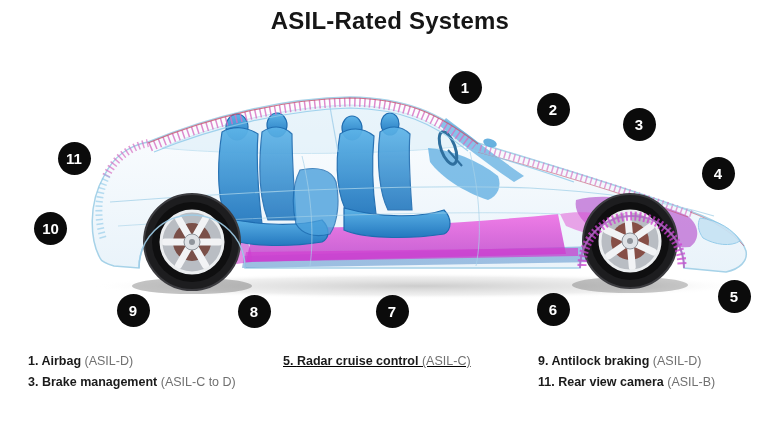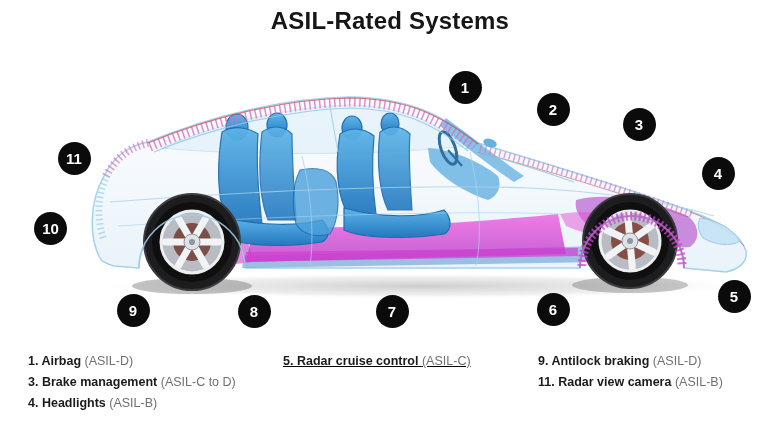--- a/index.html
+++ b/index.html
@@ -198,24 +198,23 @@
       <div class="marker" style="left: 237.5px; top: 294.5px;">8</div>
       <div class="marker" style="left: 116.5px; top: 293.5px;">9</div>
       <div class="marker" style="left: 34px; top: 211.5px;">10</div>
       <div class="marker" style="left: 57.5px; top: 141.5px; text-align: center;">11</div>
     </div>
 
   <div class="legend">
     <div class="legend-col legend-col-0" id="legend-col-0">
         <div class="legend-row"><span class="num">1. </span><span class="name">Airbag </span><span class="rating">(ASIL-D)</span></div>
         <div class="legend-row"><span class="num">3. </span><span class="name">Brake management </span><span class="rating">(ASIL-C to D)</span></div>
-        <div class="legend-row"><span class="num">4. </span><span class="name">Headlights </span><span class="rating">(ASIL-B)</span></div>
       </div>
     <div class="legend-col legend-col-1" id="legend-col-1">
         <div class="legend-row"><span class="num">5. </span><span class="name">Radar cruise control </span><span class="rating">(ASIL-C)</span></div>
       </div>
     <div class="legend-col legend-col-2" id="legend-col-2">
         <div class="legend-row"><span class="num">9. </span><span class="name">Antilock braking </span><span class="rating">(ASIL-D)</span></div>
-        <div class="legend-row"><span class="num">11. </span><span class="name">Radar view camera </span><span class="rating">(ASIL-B)</span></div>
+        <div class="legend-row"><span class="num">11. </span><span class="name">Rear view camera </span><span class="rating">(ASIL-B)</span></div>
       </div>
   </div>
 
 </div>
 
 </body></html>

